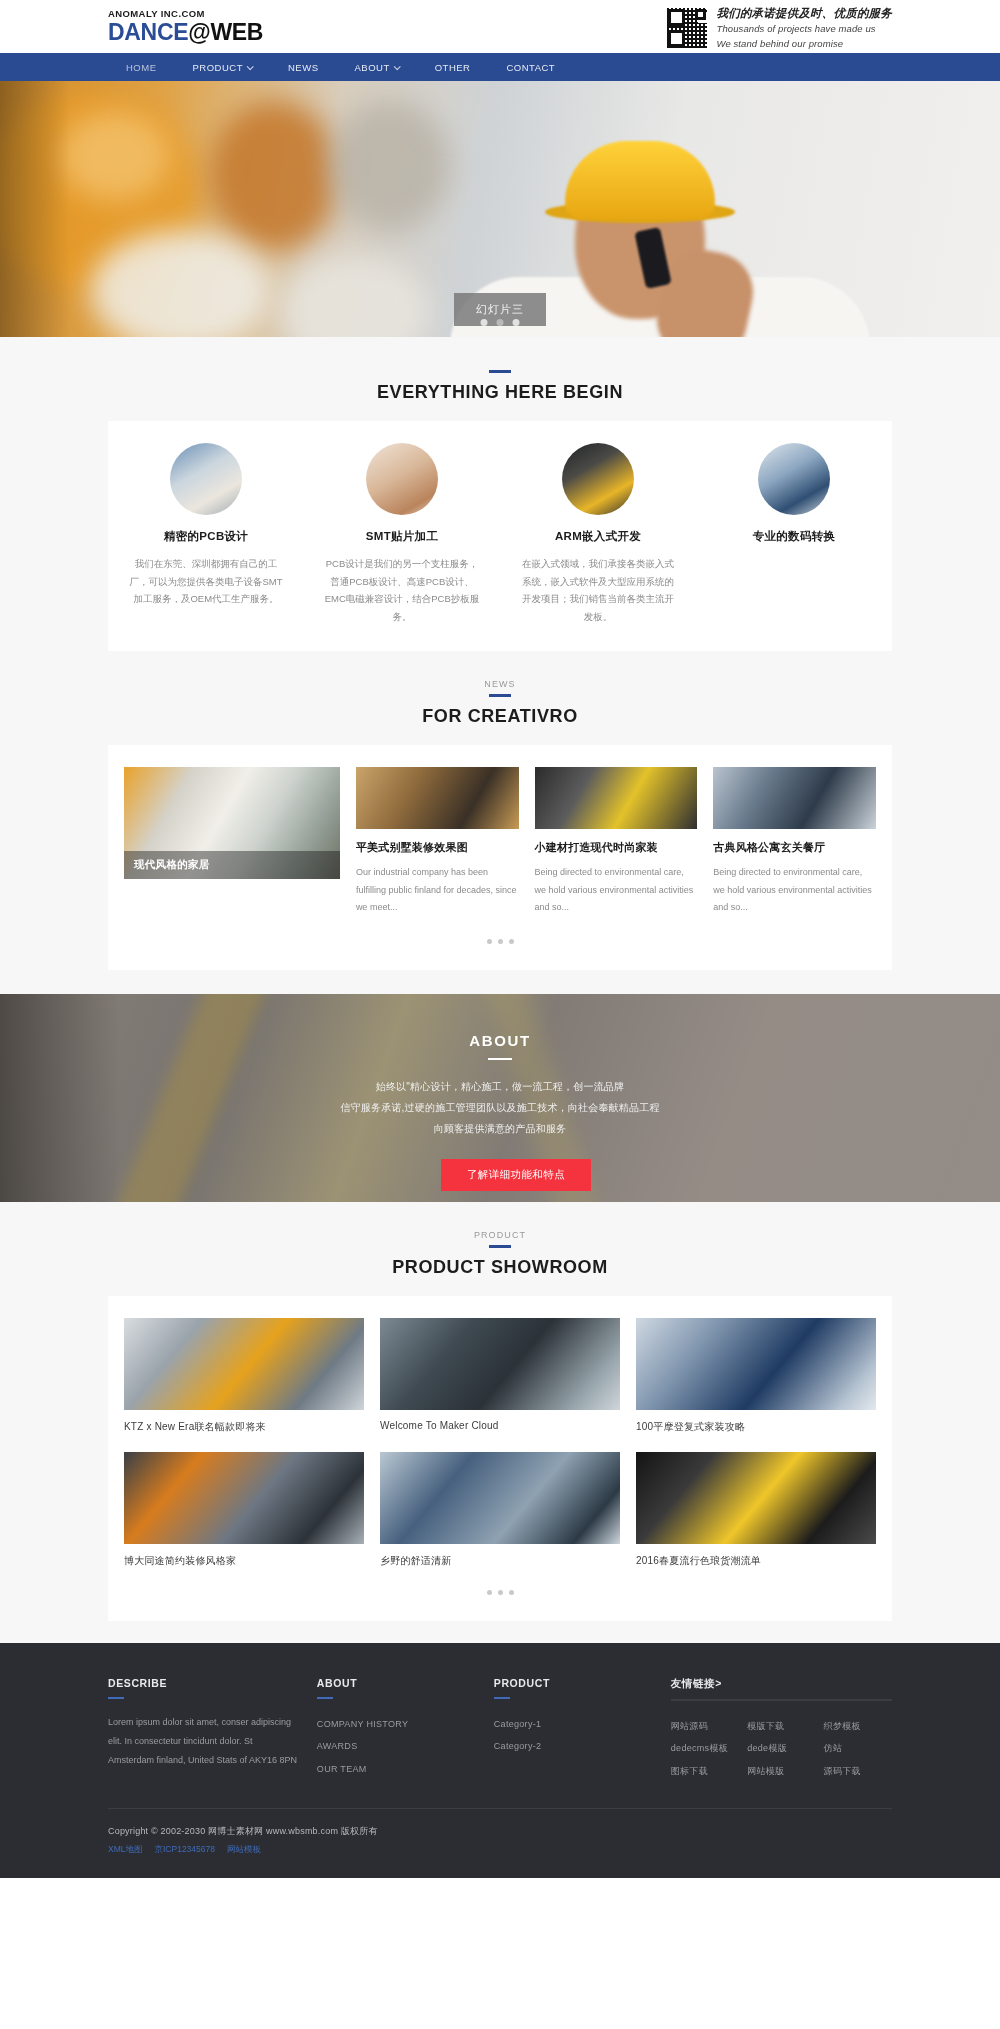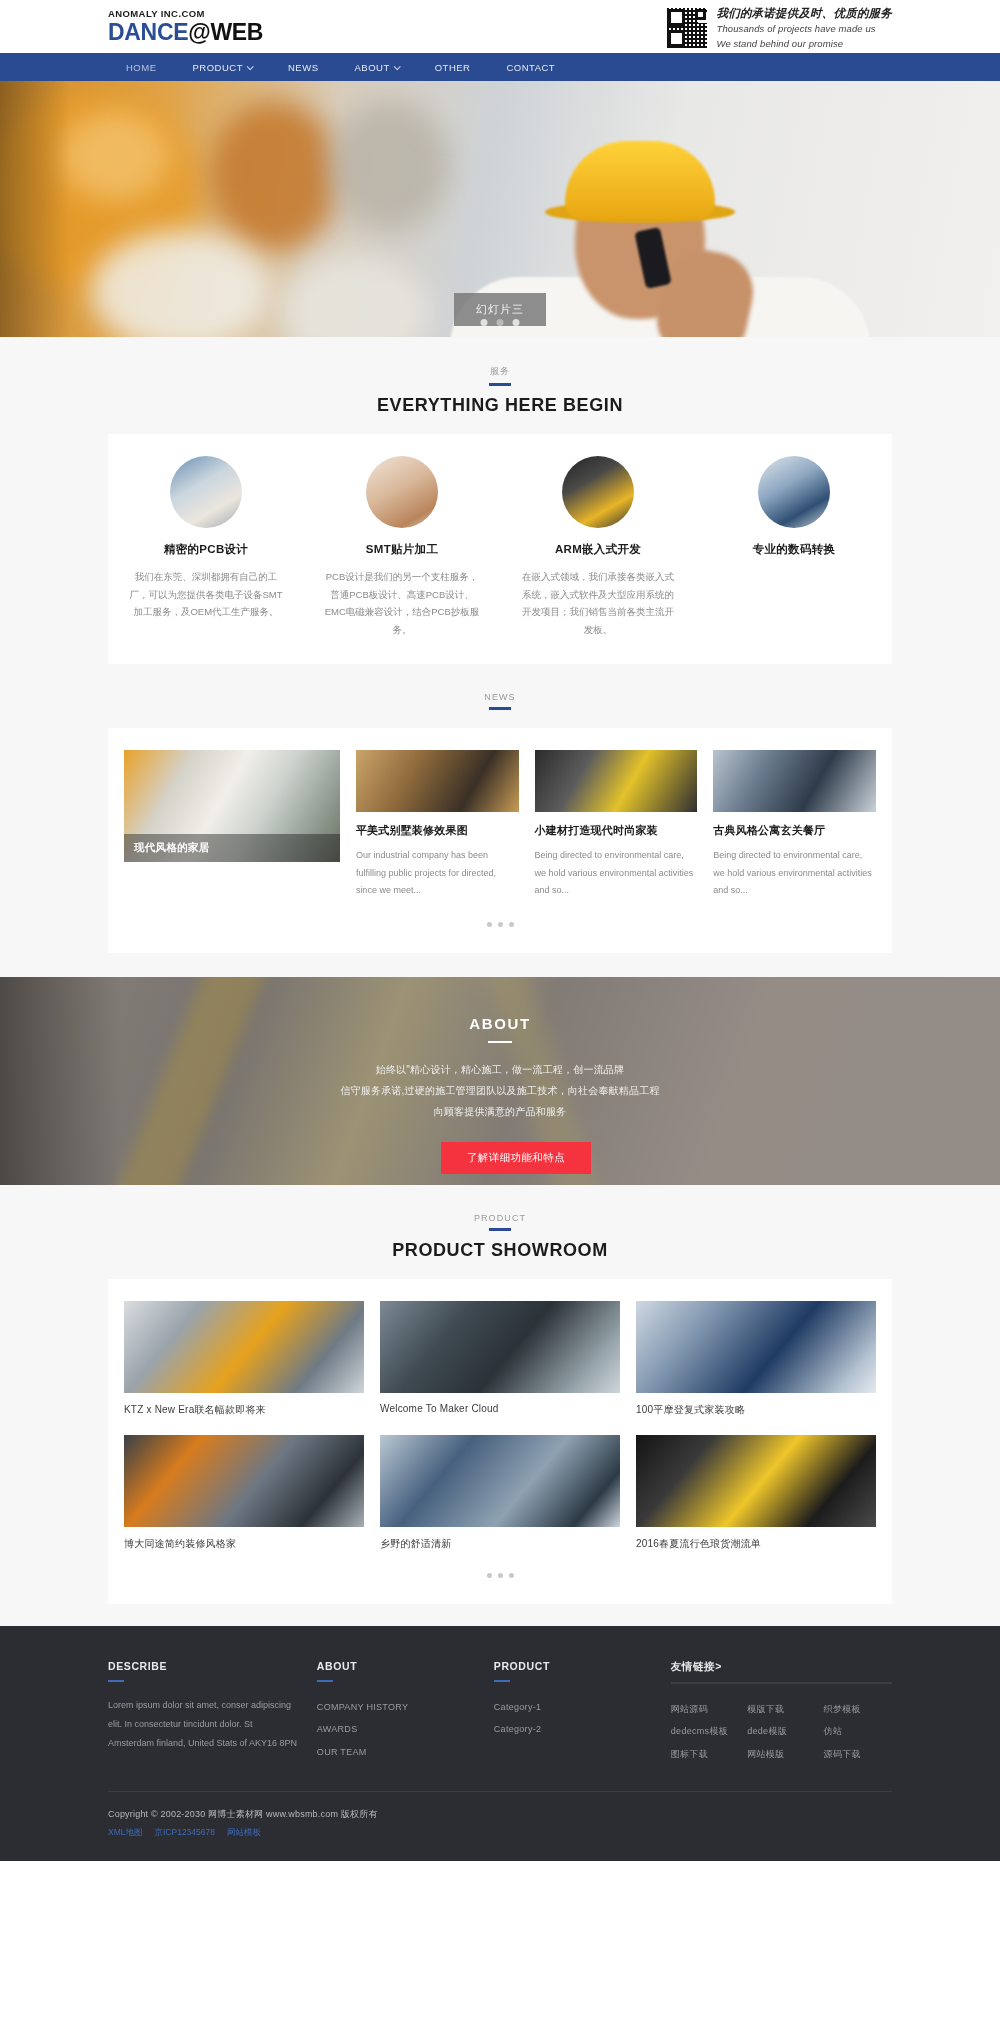--- a/index.html
+++ b/index.html
@@ -390,21 +390,20 @@
   <div class="slide-caption">幻灯片三</div>
   <div class="hero-dots">
     <i></i>
     <i class="on"></i>
     <i></i>
   </div>
 </section>
 
 <section class="sec">
   <div class="sec-head">
-    <div class="sec-kicker">服务</div>
     <div class="sec-rule"></div>
     <div class="sec-title">EVERYTHING HERE BEGIN</div>
   </div>
   <div class="card-panel">
     <div class="svc-row">
       <div class="svc">
         <div class="svc-img i1"></div>
         <h4>精密的PCB设计</h4>
         <p>我们在东莞、深圳都拥有自己的工厂，可以为您提供各类电子设备SMT加工服务，及OEM代工生产服务。</p>
       </div>
@@ -423,31 +422,32 @@
         <h4>专业的数码转换</h4>
       </div>
     </div>
   </div>
 </section>
 
 <section class="sec">
   <div class="sec-head">
     <div class="sec-kicker">NEWS</div>
     <div class="sec-rule"></div>
+    <div class="sec-title">FOR CREATIVRO</div>
   </div>
   <div class="card-panel">
     <div class="news-row">
       <div class="news-feature">
         <div class="ph"></div>
         <div class="cap">现代风格的家居</div>
       </div>
       <div class="news-item">
         <div class="news-thumb t1"></div>
         <h5>平美式别墅装修效果图</h5>
-        <p>Our industrial company has been fulfilling public projects for directed, since we meet...</p>
+        <p>Our industrial company has been fulfilling public finland for decades, since we meet...</p>
       </div>
       <div class="news-item">
         <div class="news-thumb t2"></div>
         <h5>小建材打造现代时尚家装</h5>
         <p>Being directed to environmental care, we hold various environmental activities and so...</p>
       </div>
       <div class="news-item">
         <div class="news-thumb t3"></div>
         <h5>古典风格公寓玄关餐厅</h5>
         <p>Being directed to environmental care, we hold various environmental activities and so...</p>

